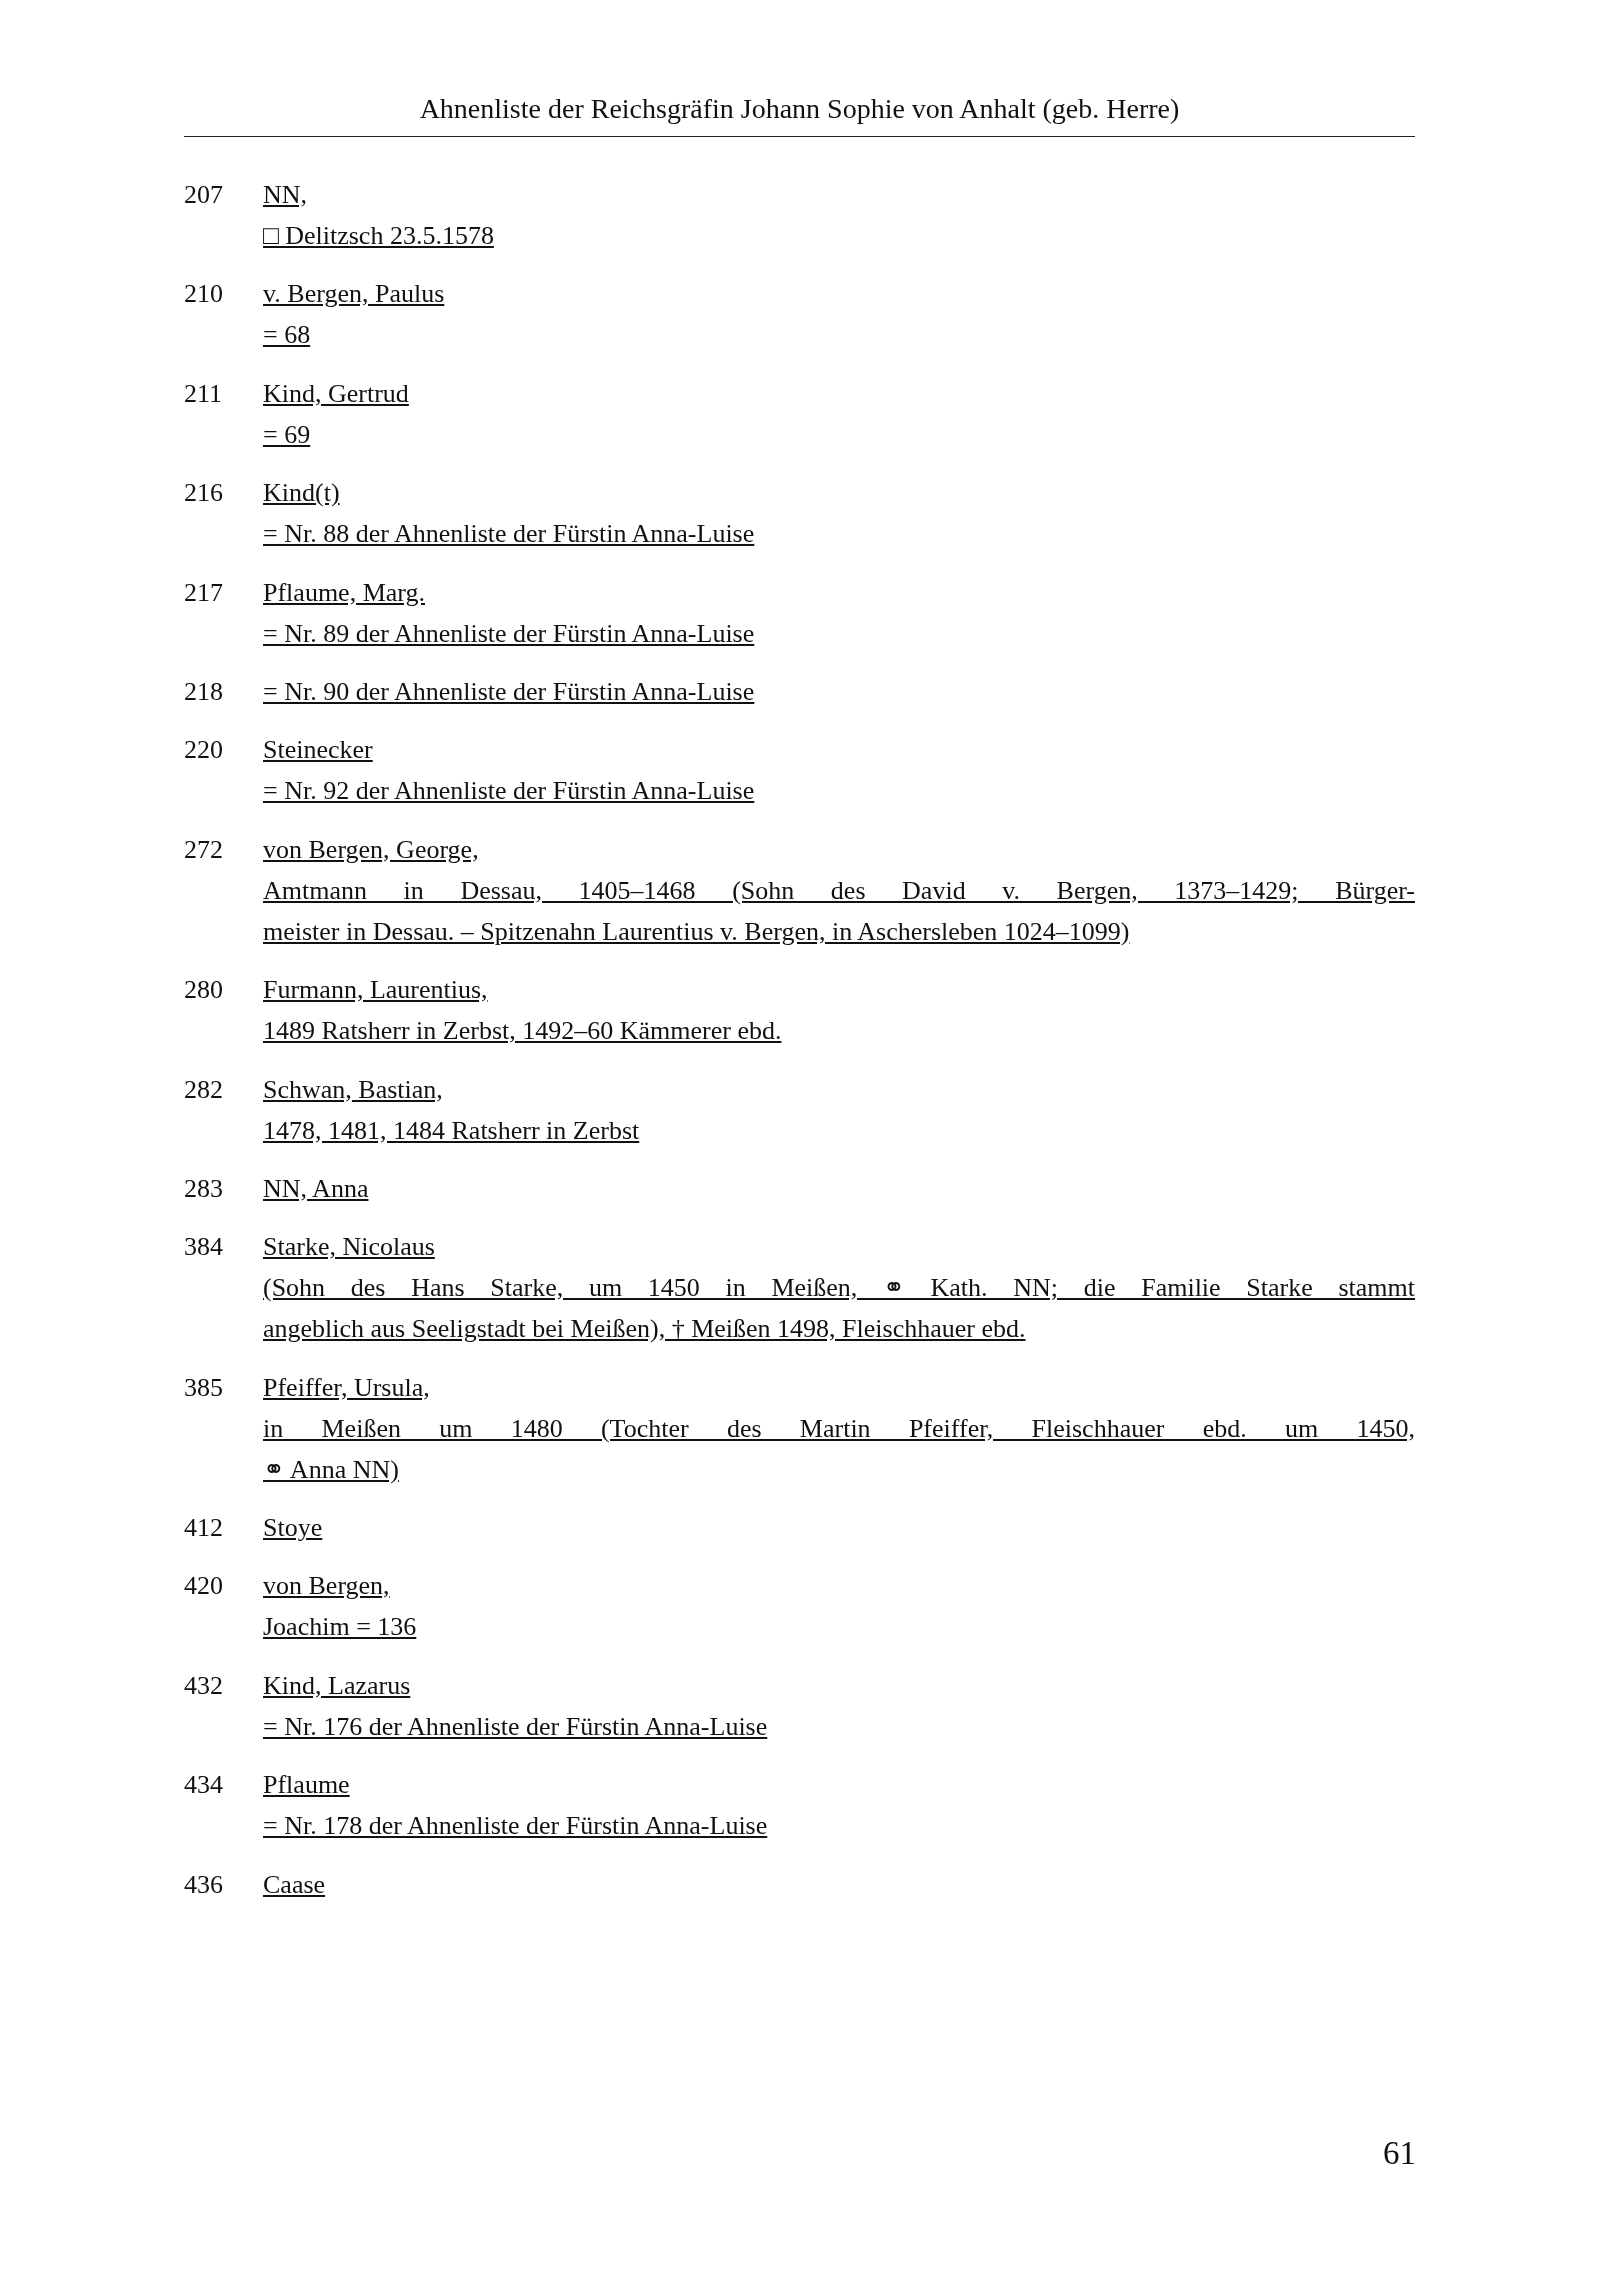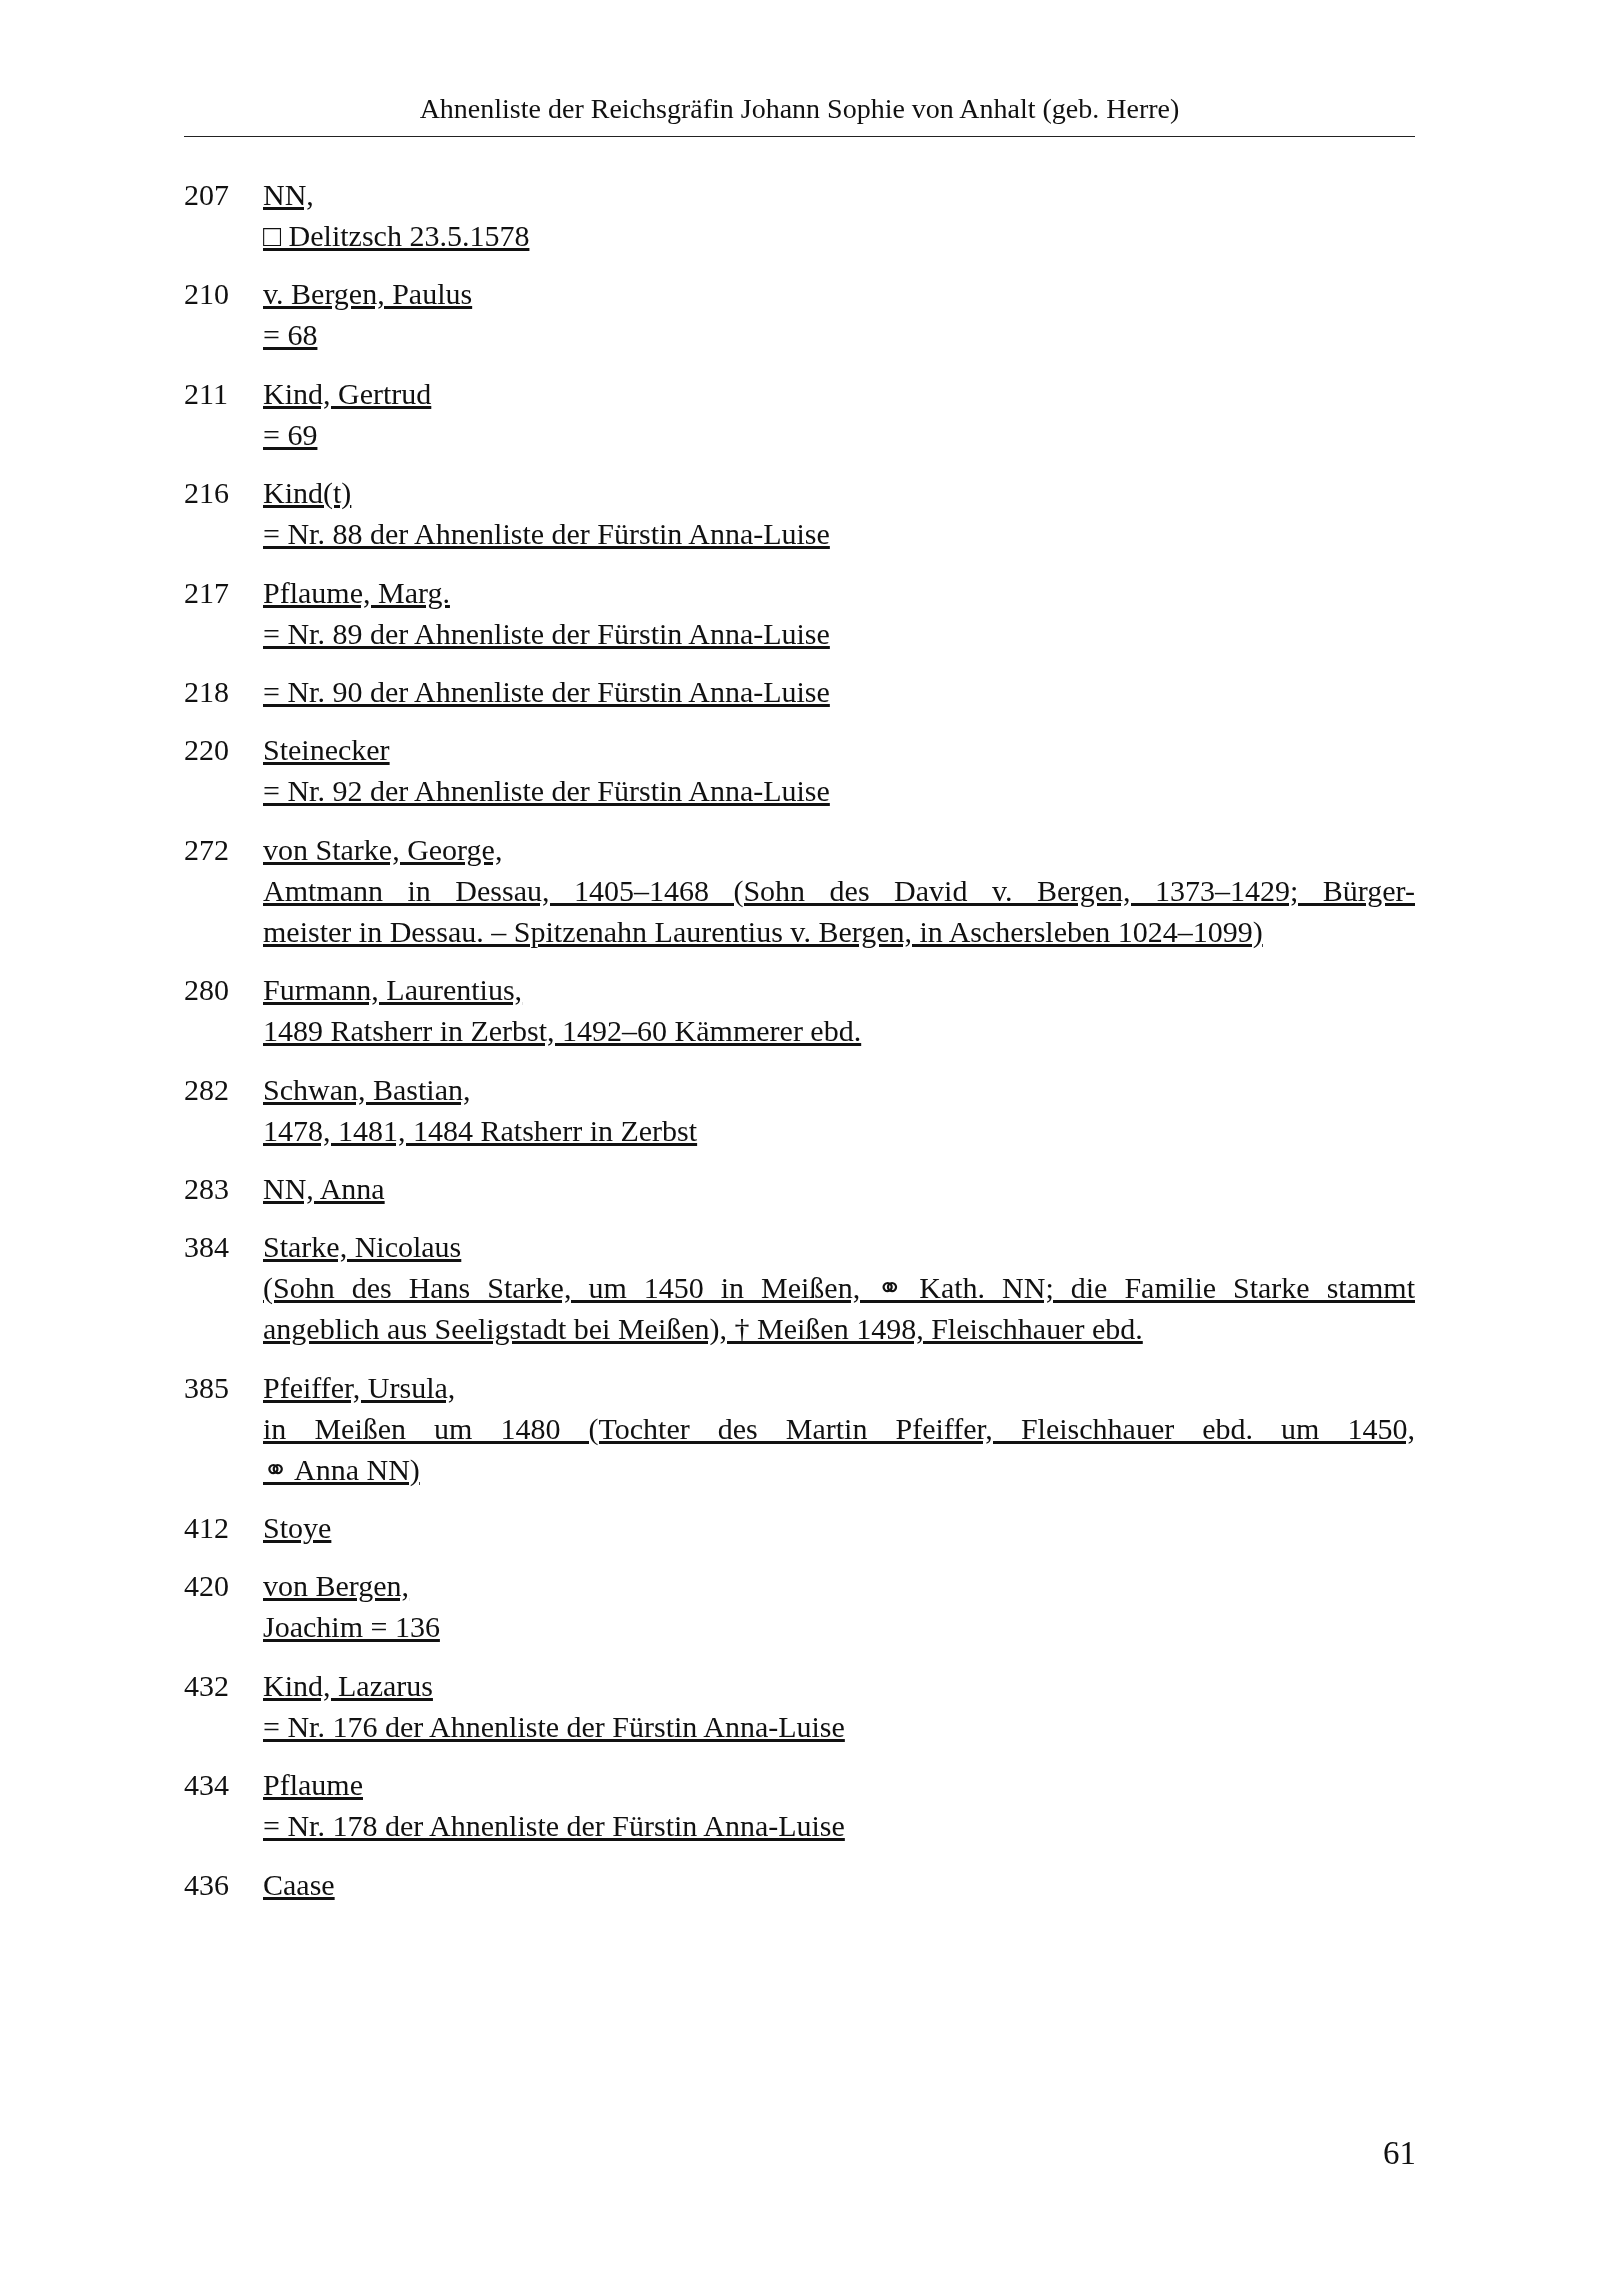--- a/index.html
+++ b/index.html
@@ -2,21 +2,21 @@
 <html style="font-size:13.2px"><head>
 <meta charset="utf-8">
 <style>
   html, body { margin: 0; padding: 0; background: #ffffff; }
   body { width: 1610px; height: 2295px; position: relative; overflow: hidden;
          font-family: "Liberation Serif", "DejaVu Serif", serif; color: #111; }
   .header { position: absolute; left: 184px; width: 1231px; top: 91px; text-align: center;
             font-size: 28px; line-height: 35px; }
   .rule { position: absolute; left: 184px; width: 1231px; top: 136px; height: 0; border-top: 1.7px solid #222; }
   .entries { position: absolute; left: 184px; top: 174px; width: 1231px; }
-  .entry { display: flex; margin-bottom: 17.4px; font-size: 30px; line-height: 41px; justify-content: center; }
+  .entry { display: flex; margin-bottom: 17.4px; font-size: 26px; line-height: 41px; justify-content: center; }
   .num { width: 79px; flex: 0 0 79px; }
   .body { flex: 1; text-decoration: underline; }
   .line { display: block; }
   .just { text-align: justify; text-align-last: justify; }
   .pageno { position: absolute; right: 194px; top: 2133px; font-size: 33px; line-height: 41px; }
 </style>
 </head>
 <body>
 
 <div class="header">Ahnenliste der Reichsgräfin Johann Sophie von Anhalt (geb. Herre)</div>
@@ -67,21 +67,21 @@
   <div class="entry">
     <span class="num">220</span>
     <span class="body">
         <span class="line">Steinecker</span>
         <span class="line">= Nr. 92 der Ahnenliste der Fürstin Anna-Luise</span>
       </span>
   </div>
   <div class="entry">
     <span class="num">272</span>
     <span class="body">
-        <span class="line">von Starke, George,</span>
+        <span class="line">von Bergen, George,</span>
         <span class="line just">Amtmann in Dessau, 1405–1468 (Sohn des David v. Bergen, 1373–1429; Bürger-</span>
         <span class="line">meister in Dessau. – Spitzenahn Laurentius v. Bergen, in Aschersleben 1024–1099)</span>
       </span>
   </div>
   <div class="entry">
     <span class="num">280</span>
     <span class="body">
         <span class="line">Furmann, Laurentius,</span>
         <span class="line">1489 Ratsherr in Zerbst, 1492–60 Kämmerer ebd.</span>
       </span>

